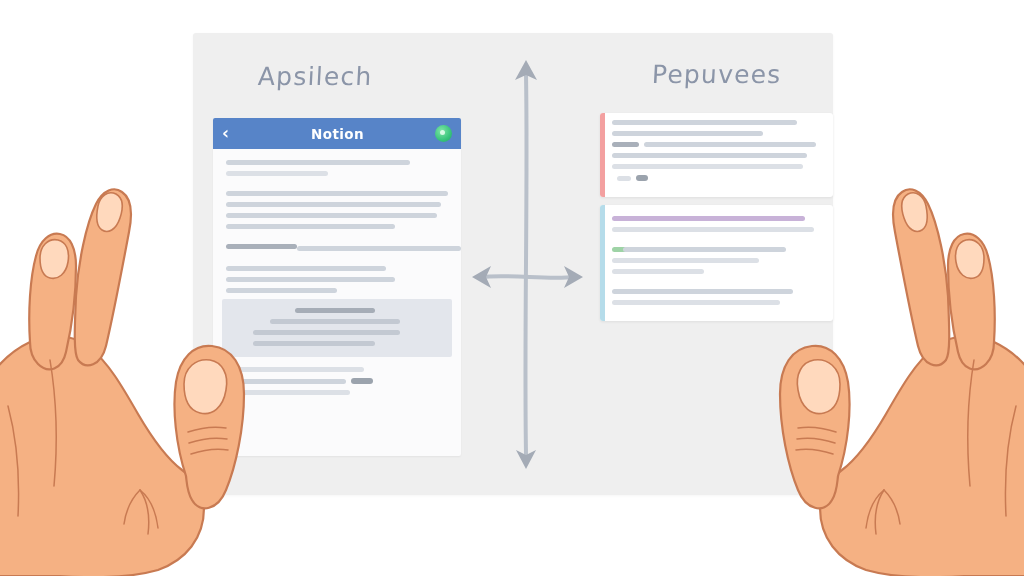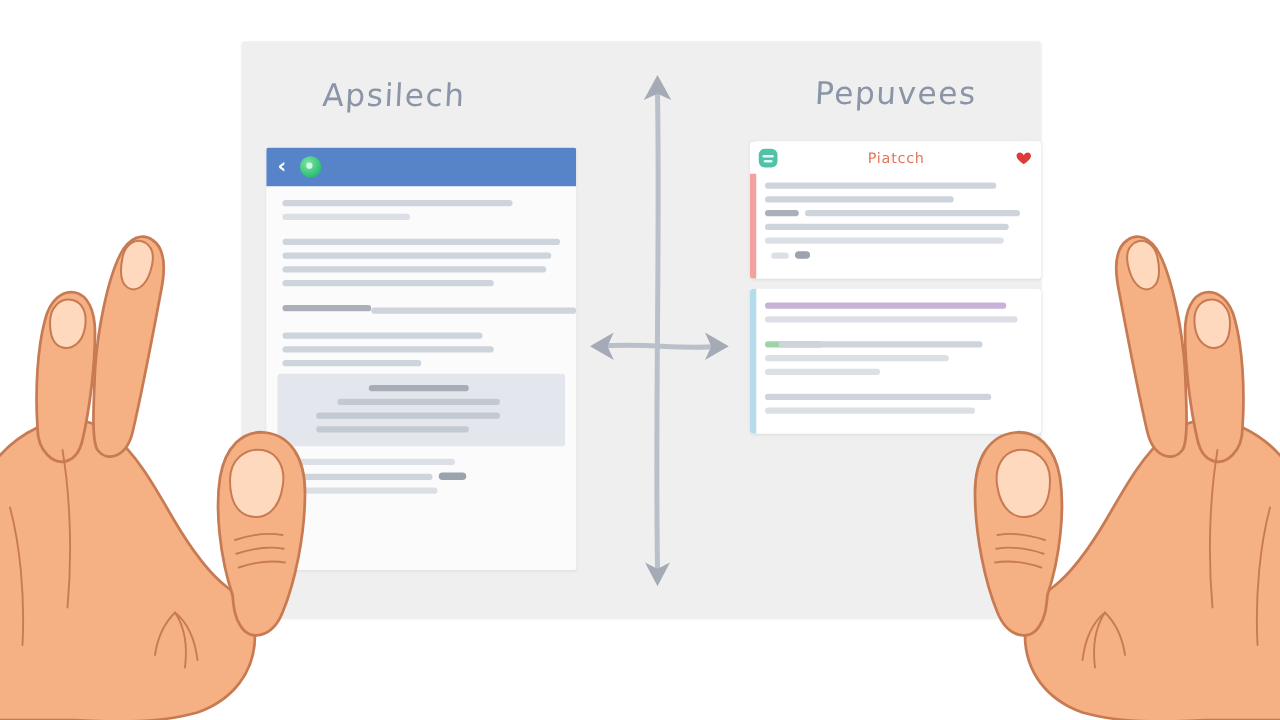--- a/index.html
+++ b/index.html
@@ -235,20 +235,21 @@
 
   <div class="device"></div>
 
   <div class="panel-heading" id="heading-left">Apsilech</div>
   <div class="panel-heading" id="heading-right">Pepuvees</div>
 
   <div class="left-panel">
 
     <div class="appbar">
       <div class="appbar-back">‹</div>
+      <div class="appbar-title">Notion</div>
       <div class="appbar-avatar"></div>
     </div>
 
     <div class="doc-body">
       <div class="ln" style="width:83%"></div>
       <div class="ln pale" style="width:46%"></div>
       <div class="gap"></div>
       <div class="ln" style="width:100%"></div>
       <div class="ln" style="width:97%"></div>
       <div class="ln" style="width:95%"></div>
@@ -275,27 +276,20 @@
         <div class="chip" style="width:22px"></div>
       </div>
       <div class="ln pale" style="width:56%"></div>
     </div>
   </div>
 
   <div class="right-panel">
 
     <div class="card">
       <div class="card-accent accent-red"></div>
-      <div class="card-header">
-        <div class="card-app-icon"></div>
-        <div class="card-title">Piatcch</div>
-        <svg class="heart-icon" viewBox="0 0 24 24">
-          <path d="M12 21s-7.5-4.7-9.4-9.1C1.1 8.4 3.2 5 6.6 5c2 0 3.4 1.1 4.2 2.3l1.2 1.6 1.2-1.6C14 6.1 15.4 5 17.4 5c3.4 0 5.5 3.4 4 6.9C19.5 16.3 12 21 12 21z" fill="#e03b3b"></path>
-        </svg>
-      </div>
       <div class="card-lines">
         <div class="ln" style="width:88%"></div>
         <div class="ln" style="width:72%"></div>
         <div class="ln dark" style="width:13%"></div>
         <div class="ln" style="width:82%; margin-top:-11px; margin-left:15%"></div>
         <div class="ln" style="width:93%"></div>
         <div class="ln pale" style="width:91%"></div>
         <div class="inline-row" style="margin-left:5px">
           <div class="ln pale" style="width:14px; margin-bottom:0"></div>
           <div class="chip" style="width:12px"></div>

